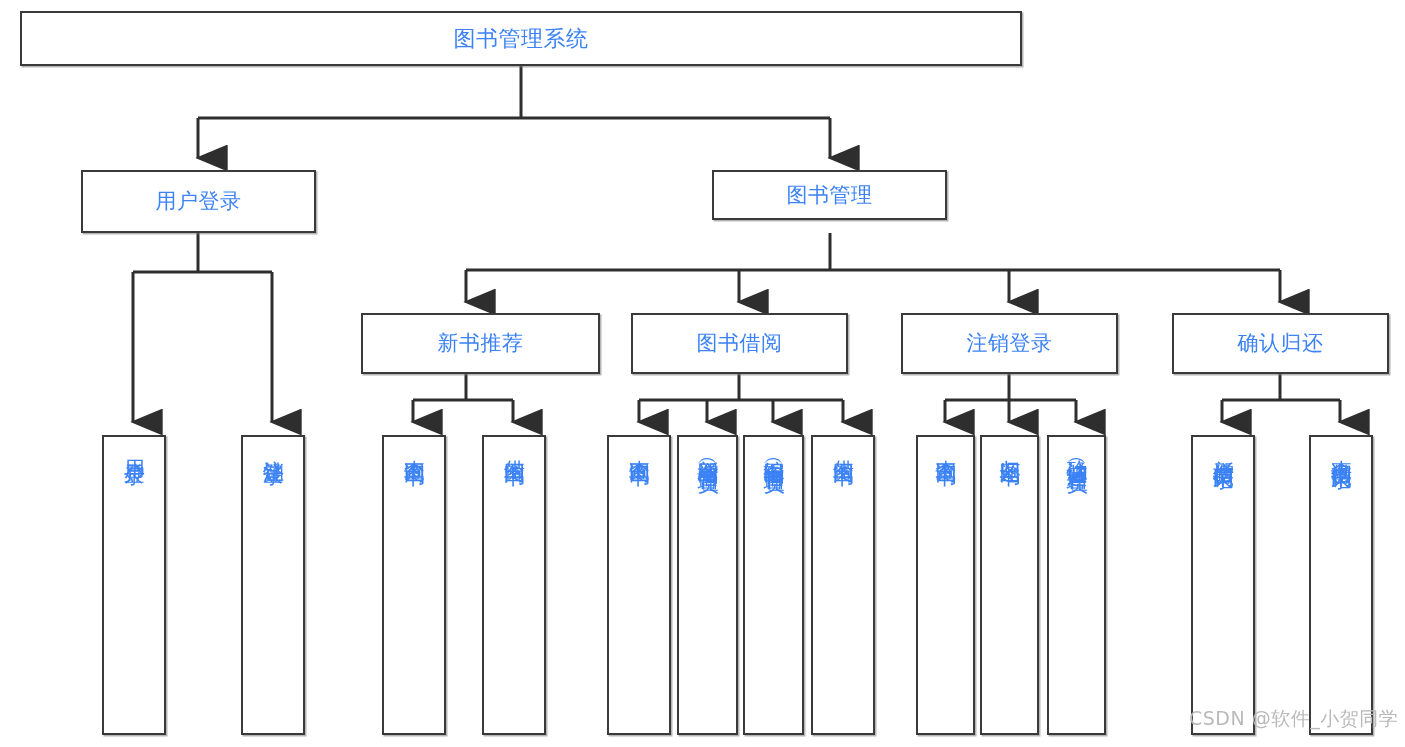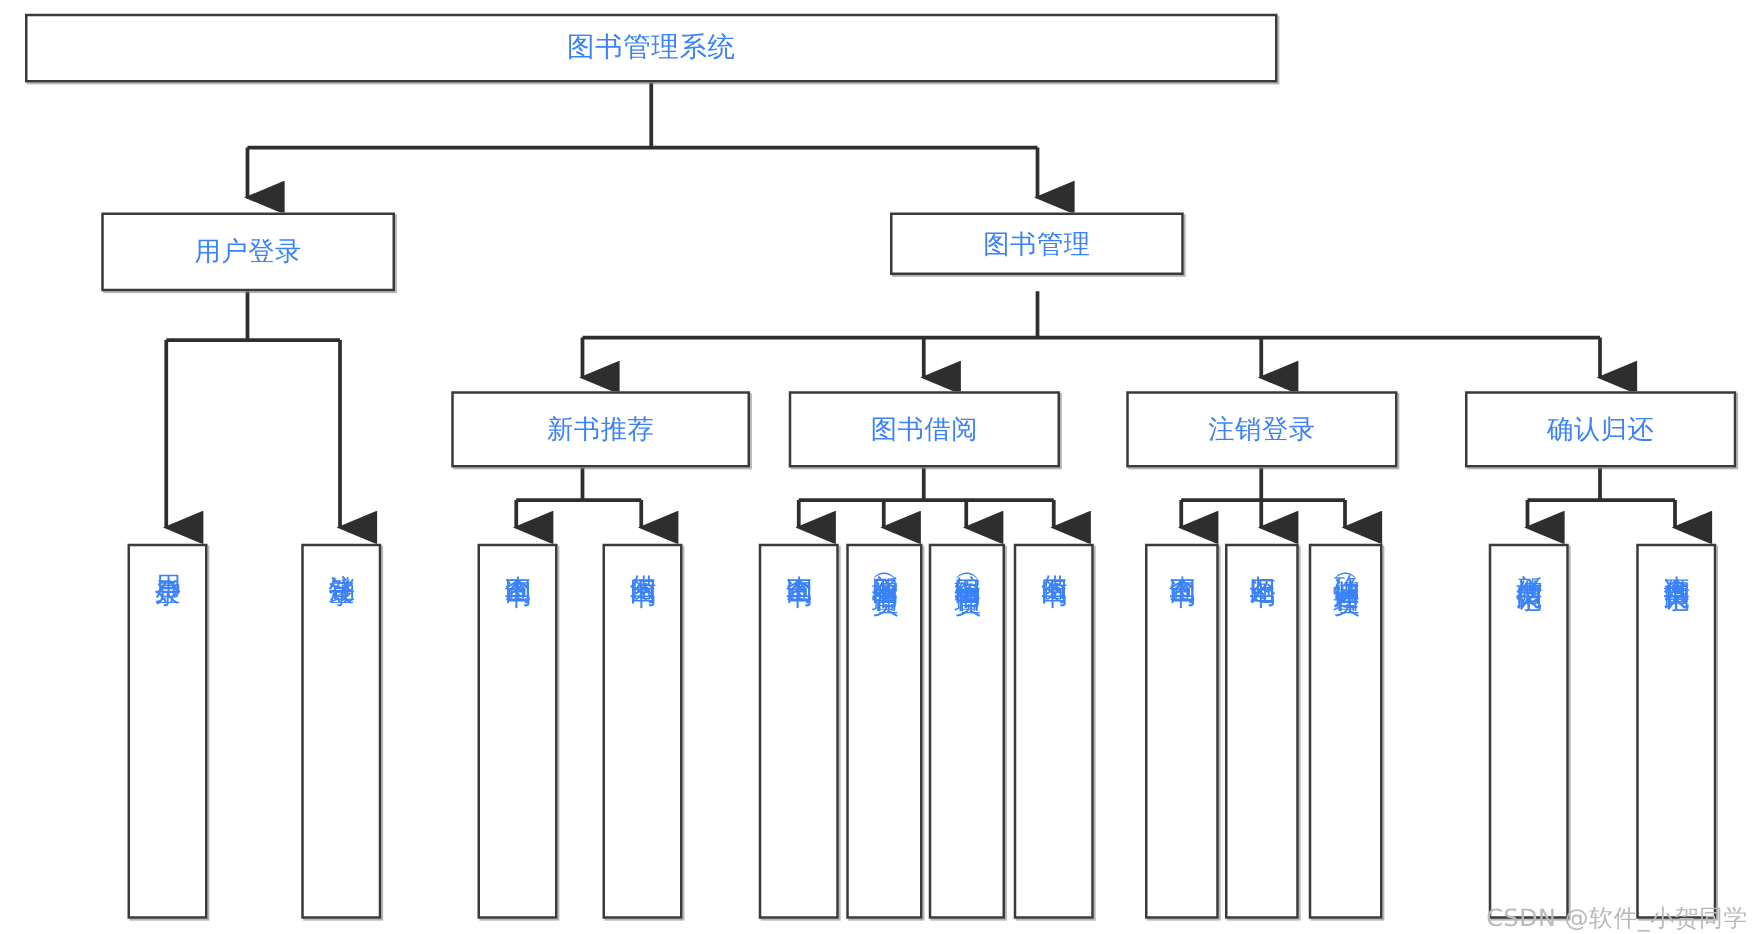--- a/index.html
+++ b/index.html
@@ -189,15 +189,15 @@
     <span class="label">确认归还（管理员）</span>
   </div>
 
   <div class="node v" style="left:1191px; top:435px; width:64px; height:300px;">
     <span class="label">新增借阅记录</span>
   </div>
   <div class="node v" style="left:1309px; top:435px; width:64px; height:300px;">
     <span class="label">查询借阅记录</span>
   </div>
 
-  <div class="watermark" style="left:1189px; top:722px;">CSDN @软件_小贺同学</div>
+  <div class="watermark" style="left:1189px; top:706px;">CSDN @软件_小贺同学</div>
 
 </div>
 
 </body></html>

